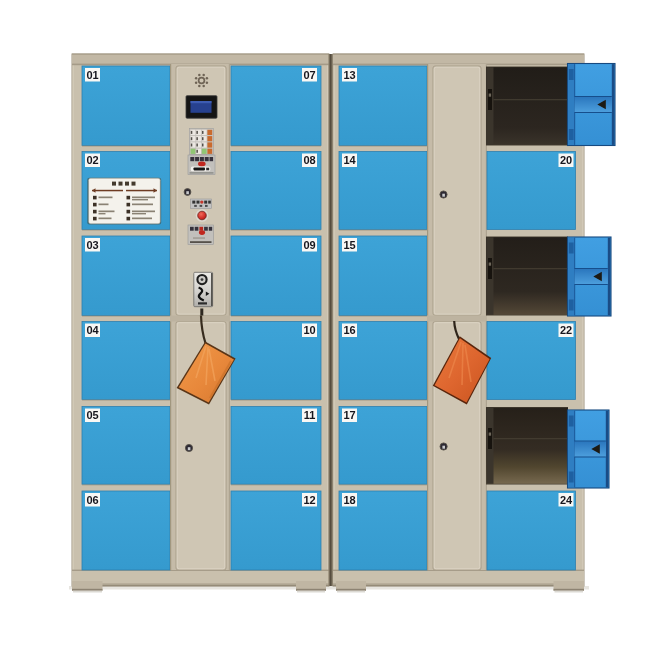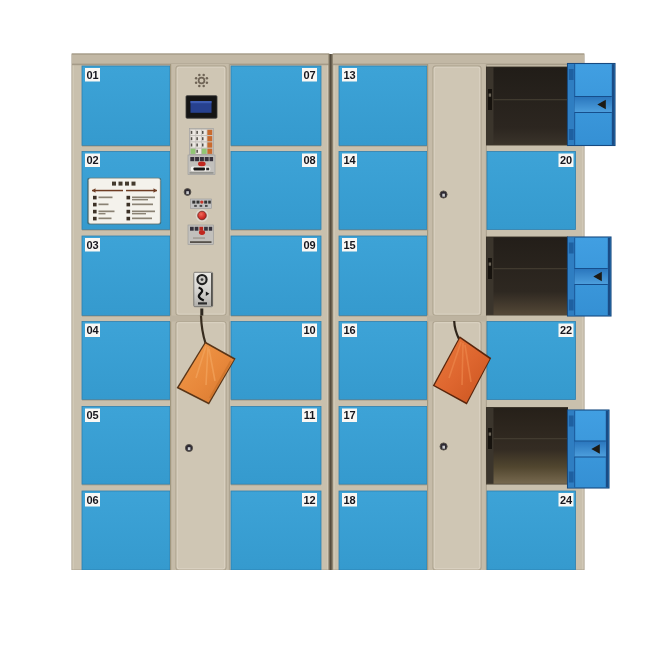--- a/index.html
+++ b/index.html
@@ -1,16 +1,16 @@
 <!DOCTYPE html>
 <html><head>
 <meta charset="utf-8">
 <style>
   html,body{margin:0;padding:0;background:#ffffff;}
-  .stage{position:relative;width:650px;height:570px;background:#ffffff;overflow:hidden;
+  .stage{position:relative;width:650px;height:650px;background:#ffffff;overflow:hidden;
          font-family:"Liberation Sans", sans-serif;}
   svg{display:block;}
 </style>
 </head>
 <body>
 <div class="stage">
 <svg width="650" height="650" viewBox="0 0 650 650">
 <defs>
   <linearGradient id="doorface" x1="0" y1="0" x2="0" y2="1">
     <stop offset="0" stop-color="#3da3d7"></stop>

